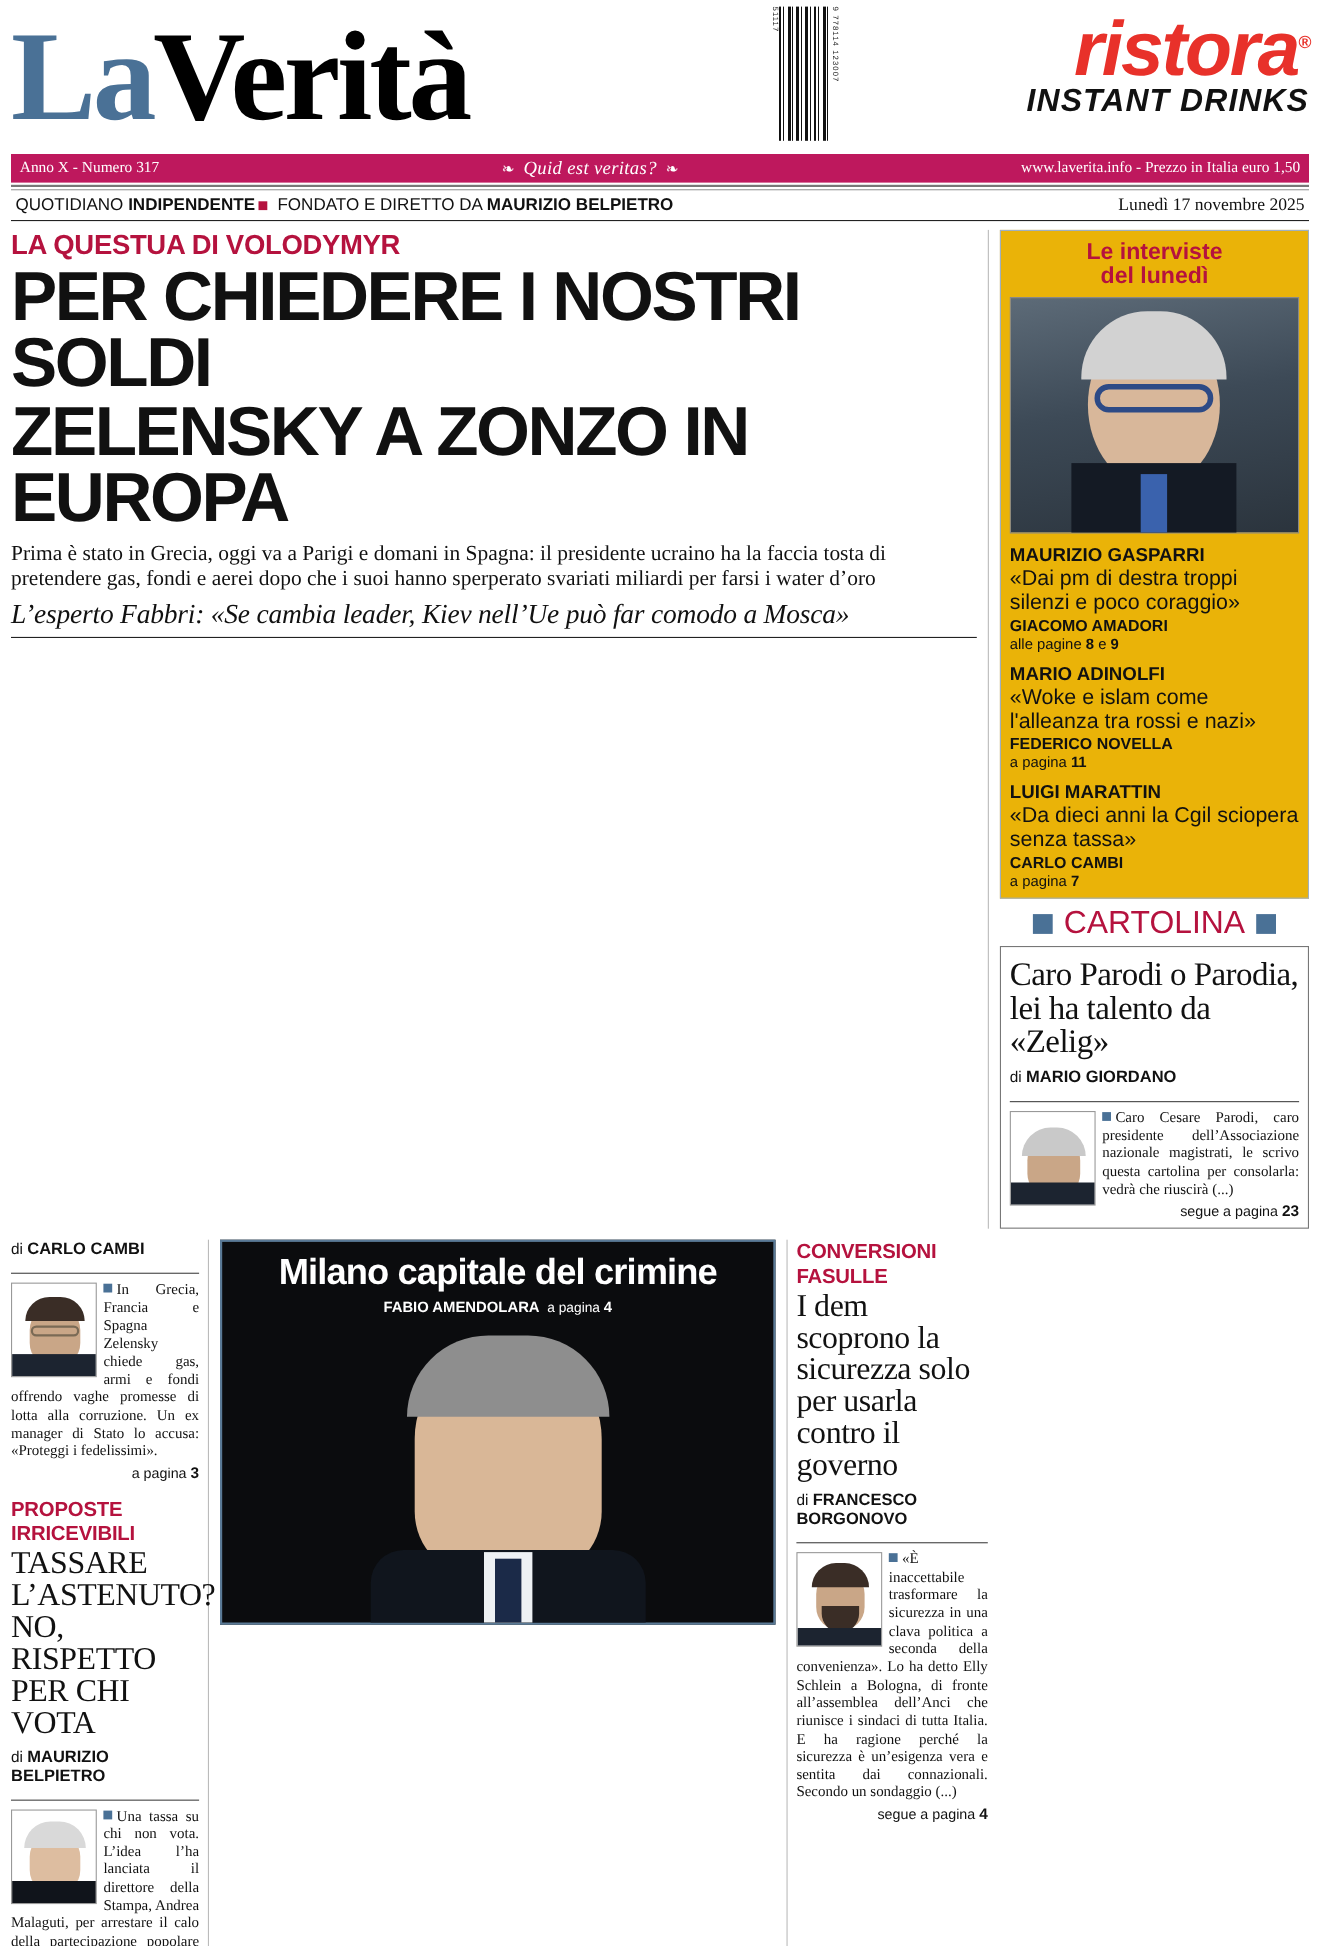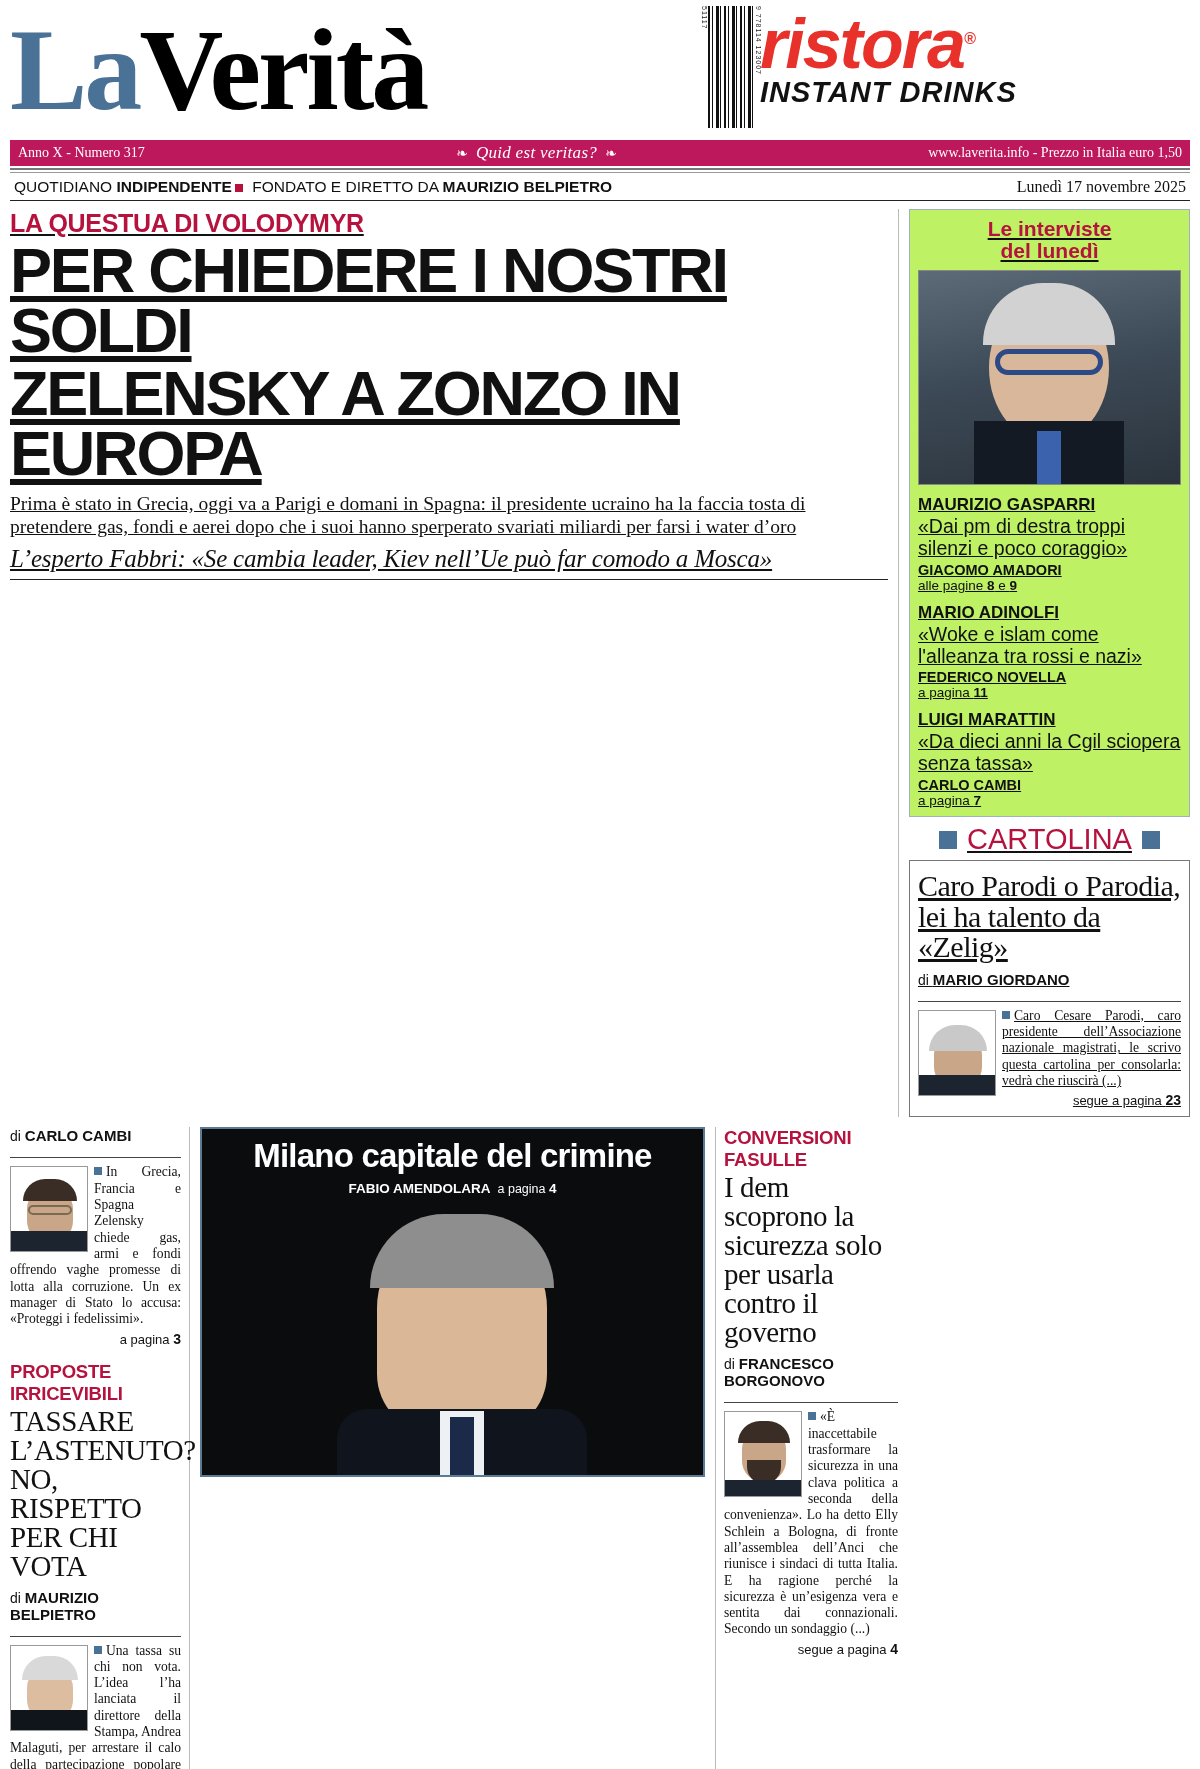--- a/index.html
+++ b/index.html
@@ -19,21 +19,21 @@
   .logo .la { color: #4a7196; }
   .logo .verita { color: #000; }
   .barcode { position: absolute; left: 690px; top: 6px; width: 62px; height: 122px;
              display: flex; align-items: stretch; }
   .barcode .bars { flex: 1; height: 100%;
     background: repeating-linear-gradient(to right,
       #111 0px,#111 2px,#fff 2px,#fff 4px,#111 4px,#111 5px,#fff 5px,#fff 8px,
       #111 8px,#111 11px,#fff 11px,#fff 12px,#111 12px,#111 13px,#fff 13px,#fff 16px); }
   .barcode .bnum { writing-mode: vertical-rl; font-size: 7px; color:#222;
                    font-family:"Liberation Sans",sans-serif; letter-spacing:1px; padding-left:1px;}
-  .ristora { position: absolute; right: 0; top: 14px; width: 430px; }
+  .ristora { position: absolute; right: 0; top: 14px; width: 430px; text-align: right; }
   .ristora .r1 { font-family: "Liberation Sans", sans-serif; font-weight: 700; font-style: italic;
                  font-size: 70px; color: #e8312a; line-height: .86; letter-spacing: -2px; }
   .ristora .r1 .reg { font-size: 16px; vertical-align: super; }
   .ristora .r2 { font-family: "Liberation Sans", sans-serif; font-weight: 700; font-style: italic;
                  font-size: 29px; color: #111; letter-spacing: 1px; margin-top: 2px; }
 
   
   .bluebar { height: 26px; background: #be185d; color: #fff; display: flex; align-items: center;
              justify-content: space-between; padding: 0 8px; font-size: 14px; }
   .bluebar .quid { font-style: italic; font-size: 17px; letter-spacing: .3px; }
@@ -43,34 +43,34 @@
 
   
   .subhead { display: flex; justify-content: space-between; align-items: baseline;
              font-family: "Liberation Sans", sans-serif; font-size: 15.5px;
              padding: 5px 4px 4px; border-bottom: 1.5px solid #222; }
   .subhead b { font-weight: 700; }
   .sq { display:inline-block; width:8px; height:8px; background:#b5123e; margin:0 5px 0 3px; }
   .subhead .date { font-family: "Liberation Serif", serif; font-size: 16px; }
 
   
-  .topzone { display: flex; gap: 0; padding-top: 8px; text-decoration: underline; }
+  .topzone { display: flex; gap: 0; padding-top: 8px; }
   .topmain { width: 888px; padding-right: 10px; }
   .rail { width: 292px; border-left: 1px solid #bbb; padding-left: 10px; }
 
   .kicker { color: #b5123e; font-family:"Liberation Sans",sans-serif; font-weight:700;
             font-size: 25px; letter-spacing: -.3px; }
   .hl-main { font-family:"Liberation Sans",sans-serif; font-weight:700; font-size:63px;
              line-height: .96; letter-spacing: -2.2px; margin-top: 2px; }
   .deck { font-size: 19.5px; line-height: 1.2; margin-top: 8px; }
   .deck2 { font-style: italic; font-size: 25px; margin-top: 6px; letter-spacing: -.2px;
            border-bottom: 1.5px solid #222; padding-bottom: 6px; }
 
   
-  .rail-box { background: #bef264; border: 1px solid #9fb0c0; padding: 8px; }
+  .rail-box { background: #eab308; border: 1px solid #9fb0c0; padding: 8px; }
   .rail-title { color: #b5123e; font-family:"Liberation Sans",sans-serif; font-weight:700;
                 font-size: 21px; text-align: center; line-height: 1.05; }
   .rail-photo { width: 100%; height: 215px; margin: 8px 0 6px; border: 1px solid #888;
                 background: linear-gradient(170deg,#5d6b78 0%,#3d4a57 45%,#2b343d 100%); position: relative;
                 overflow:hidden; }
   .face { position:absolute; border-radius:50%; }
   .iv { margin-top: 10px; }
   .iv .who { font-family:"Liberation Sans",sans-serif; font-weight:700; font-size:17px; }
   .iv .quote { font-family:"Liberation Sans",sans-serif; font-size: 19.5px; line-height:1.12; margin-top:1px;}
   .iv .by { font-family:"Liberation Sans",sans-serif; font-weight:700; font-size:14.5px; margin-top:2px;}

